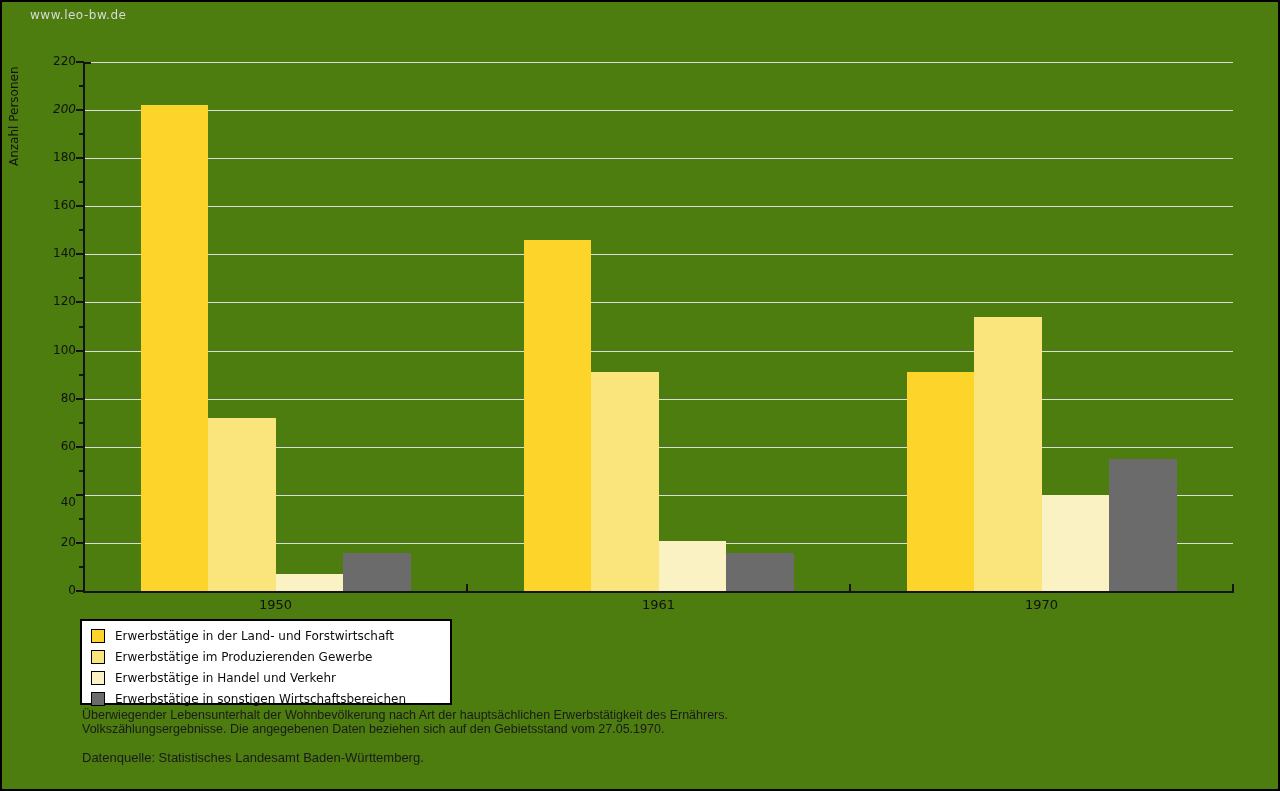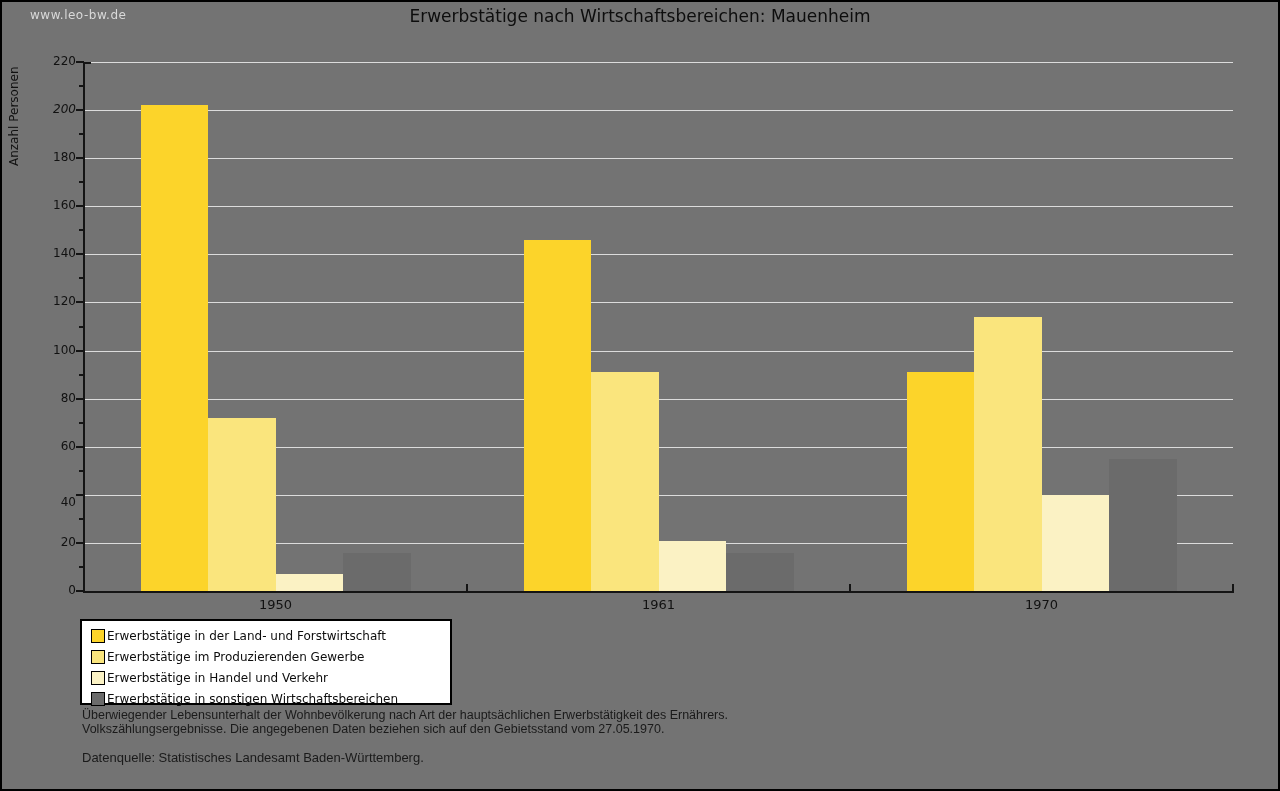--- a/index.html
+++ b/index.html
@@ -1,18 +1,18 @@
 <!DOCTYPE html>
 <html><head>
 <meta charset="utf-8">
 <style>
   html,body{margin:0;padding:0;background:#fff;}
   body{font-family:"DejaVu Sans","Liberation Sans",sans-serif;}
   #frame{
-    position:relative;width:1280px;height:791px;background:#737373;
+    position:relative;width:1280px;height:791px;background:#4d7c0f;
     border:2px solid #000;box-sizing:border-box;overflow:hidden;
   }
   .watermark{
     position:absolute;left:28px;top:6px;font-size:12px;color:#d9d9d9;
     letter-spacing:0.5px;
   }
   .chart-title{
     position:absolute;left:0;top:4px;width:100%;text-align:center;
     font-size:17px;color:#0d0d0d;
   }
@@ -34,37 +34,36 @@
   .legend{
     position:absolute;left:78px;top:617px;width:372px;height:86px;
     border:2px solid #000;box-sizing:border-box;background:#fff;
     padding-top:4px;
   }
   .legend-row{display:flex;align-items:center;height:21px;padding-left:9px;}
   .legend-swatch{
     width:14px;height:14px;border:1.5px solid #000;box-sizing:border-box;
     flex:0 0 auto;
   }
-  .legend-label{margin-left:2px;font-size:12px;color:#0d0d0d;white-space:nowrap;}
+  .legend-label{margin-left:10px;font-size:12px;color:#0d0d0d;white-space:nowrap;}
   .footnote{
     position:absolute;left:80px;top:706px;
     font-family:"Liberation Sans",sans-serif;font-size:12.5px;color:#1a1a1a;
     line-height:14px;
   }
   .source{
     position:absolute;left:80px;top:748px;
     font-family:"Liberation Sans",sans-serif;font-size:13px;color:#1a1a1a;
   }
 </style>
 </head>
 <body>
 
 <div id="frame">
   <div class="watermark">www.leo-bw.de</div>
-  <div class="chart-title">Erwerbstätige nach Wirtschaftsbereichen: Mauenheim</div>
   <div class="y-axis-title">Anzahl Personen</div>
   <div id="plot">
       <div class="gridline" style="left: 82px; width: 1149px; top: 540.909px;"></div>
       <div class="gridline" style="left: 82px; width: 1149px; top: 492.818px;"></div>
       <div class="gridline" style="left: 82px; width: 1149px; top: 444.727px;"></div>
       <div class="gridline" style="left: 82px; width: 1149px; top: 396.636px;"></div>
       <div class="gridline" style="left: 82px; width: 1149px; top: 348.545px;"></div>
       <div class="gridline" style="left: 82px; width: 1149px; top: 300.455px;"></div>
       <div class="gridline" style="left: 82px; width: 1149px; top: 252.364px;"></div>
       <div class="gridline" style="left: 82px; width: 1149px; top: 204.273px;"></div>

